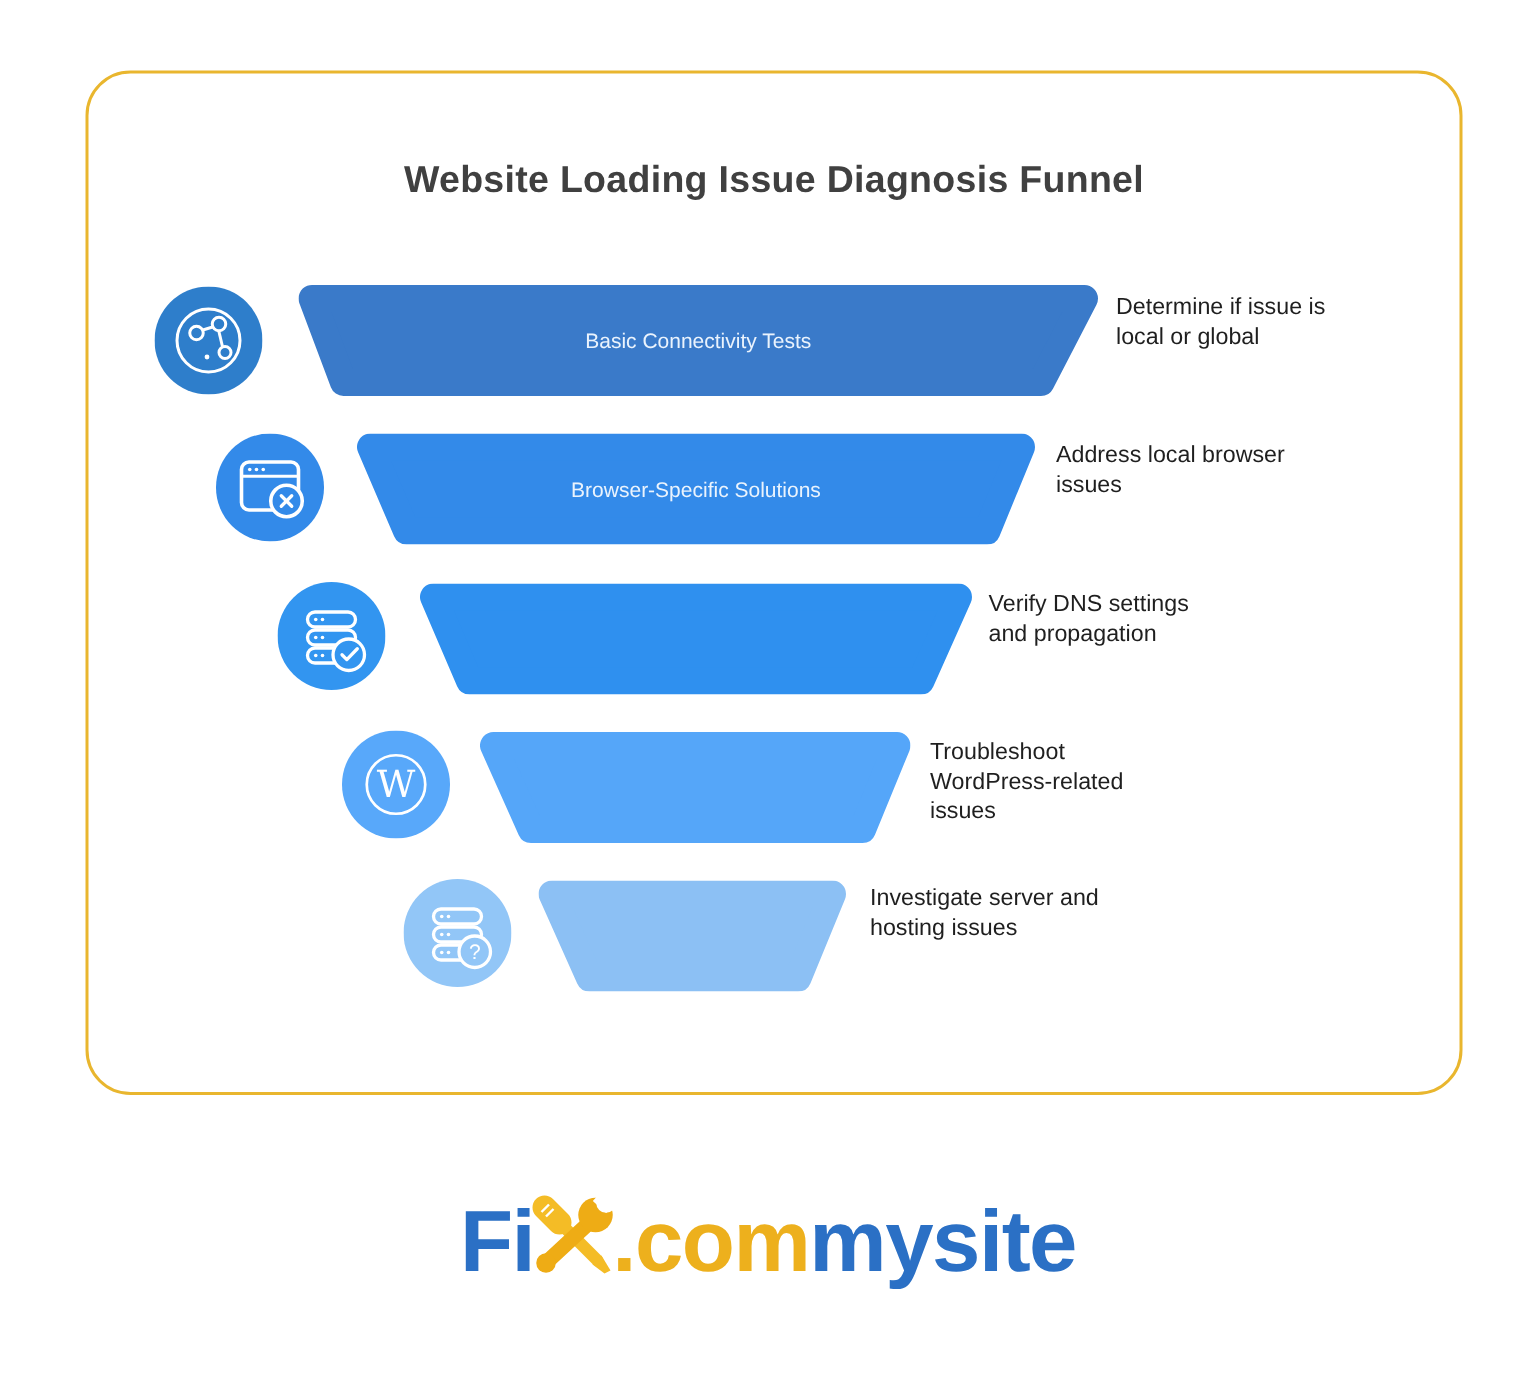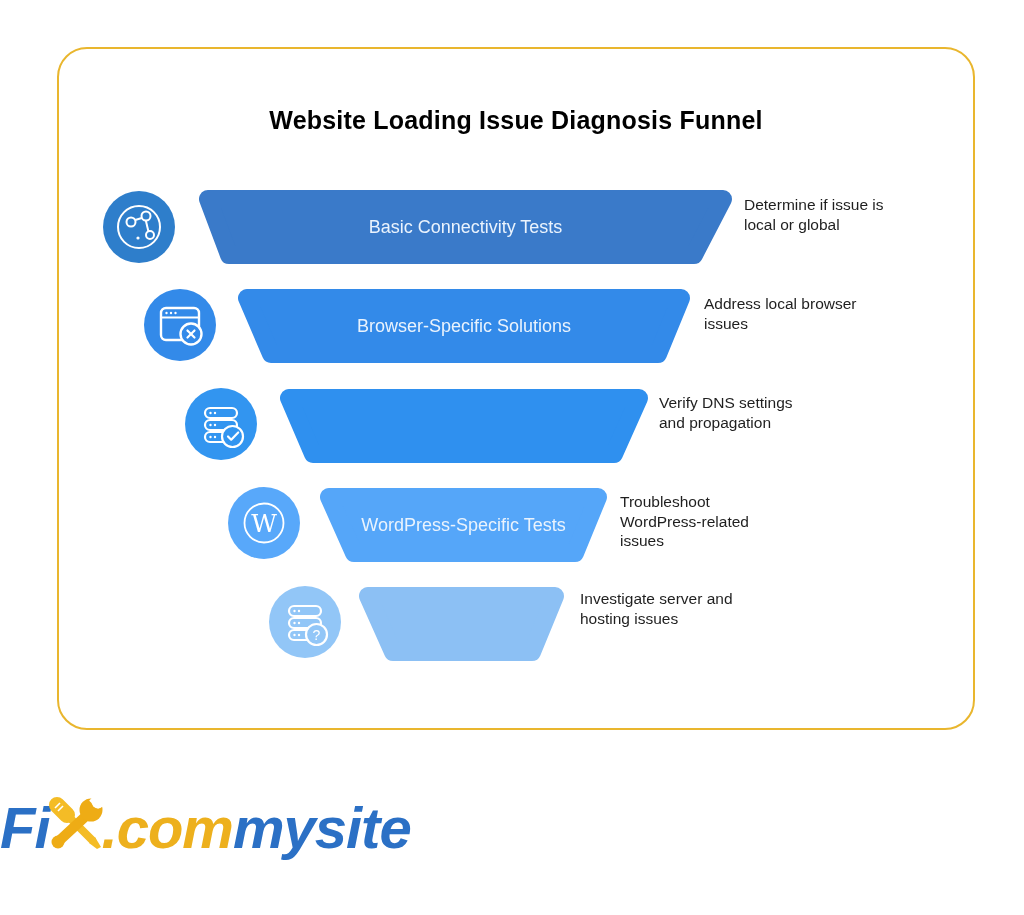--- a/index.html
+++ b/index.html
@@ -1,42 +1,42 @@
 <!DOCTYPE html>
 <html><head>
 <meta charset="utf-8">
 <style>
   html,body{margin:0;padding:0;background:#ffffff;}
   body{width:1024px;height:915px;position:relative;font-family:"Liberation Sans",sans-serif;overflow:hidden;}
   .card{position:absolute;left:57px;top:47px;width:918px;height:683px;box-sizing:border-box;
         border:2px solid #e9b62e;border-radius:30px;background:#ffffff;}
   .title{position:absolute;top:57px;left:0;width:100%;text-align:center;
-         font-size:25px;font-weight:700;color:#000000;letter-spacing:.2px;}
+         font-size:25px;font-weight:700;color:#404040;letter-spacing:.2px;}
   .icon{position:absolute;width:72px;height:72px;}
   .icon svg{display:block;width:72px;height:72px;}
   .bar{position:absolute;}
   .bar svg{display:block;}
   .bar-label{position:absolute;display:flex;align-items:center;justify-content:center;
-             text-align:right;color:#eaf3fd;font-size:18px;line-height:19px;white-space:pre-line;}
+             text-align:right;color:#eaf3fd;font-size:14px;line-height:19px;white-space:pre-line;}
   .desc{position:absolute;font-size:15.5px;line-height:19.5px;color:#1f1f1f;
         white-space:pre-line;font-weight:500;}
   
   .icon.r1{left:44px;top:142px}  .bar.r1,.bar-label.r1{left:140px;top:141px;width:533px;height:74px}
   .icon.r2{left:85px;top:240px}  .bar.r2,.bar-label.r2{left:179px;top:240px;width:452px;height:74px}
   .icon.r3{left:126px;top:339px} .bar.r3,.bar-label.r3{left:221px;top:340px;width:368px;height:74px}
   .icon.r4{left:169px;top:438px} .bar.r4,.bar-label.r4{left:261px;top:439px;width:287px;height:74px}
   .icon.r5{left:210px;top:537px} .bar.r5,.bar-label.r5{left:300px;top:538px;width:205px;height:74px}
   .desc.r1{left:685px;top:146px;width:195px}
   .desc.r2{left:645px;top:245px;width:200px}
   .desc.r3{left:600px;top:344px;width:180px}
   .desc.r4{left:561px;top:443px;width:175px}
   .desc.r5{left:521px;top:540px;width:195px}
   
   .logo{position:absolute;top:786px;left:0;width:100%;height:84px;
-        display:flex;align-items:center;justify-content:flex-start;font-style:italic;}
+        display:flex;align-items:center;justify-content:center;}
   .logo .word{font-size:58px;font-weight:700;letter-spacing:-1px;line-height:1;}
   .logo .blue{color:#2b70c5;}
   .logo .gold{color:#edb01d;}
   .logo .tools{width:64px;height:64px;margin:0 -5px 10px -7px;}
 </style>
 </head>
 <body>
 
 <div class="card">
 
@@ -114,21 +114,20 @@
       <circle cx="36" cy="36" r="36" fill="#58a8fa"></circle>
       <circle cx="36" cy="36" r="19.5" fill="none" stroke="#ffffff" stroke-width="1.8"></circle>
       <text x="36" y="44.5" text-anchor="middle" font-family="DejaVu Serif, serif" font-size="25" fill="#ffffff">W</text>
     </svg>
   </div>
   <div class="bar r4">
     <svg width="287" height="74" viewBox="0 0 287 74">
       <path d="M9,9 L278,9 L255,65 L34,65 Z" stroke-width="18" stroke-linejoin="round" stroke-linecap="round" fill="#55a6f9" stroke="#55a6f9"></path>
     </svg>
   </div>
-  <div class="bar-label r4">WordPress-Specific Tests</div>
   <div class="desc r4">Troubleshoot
 WordPress-related
 issues</div>
 
   <div class="icon r5">
     <svg viewBox="0 0 72 72">
       <circle cx="36" cy="36" r="36" fill="#92c6f7"></circle>
       <rect x="20" y="20" width="32" height="10" rx="5" fill="none" stroke="#ffffff" stroke-width="2.2"></rect>
       <rect x="20" y="32" width="32" height="10" rx="5" fill="none" stroke="#ffffff" stroke-width="2.2"></rect>
       <rect x="20" y="44" width="26" height="10" rx="5" fill="none" stroke="#ffffff" stroke-width="2.2"></rect>

